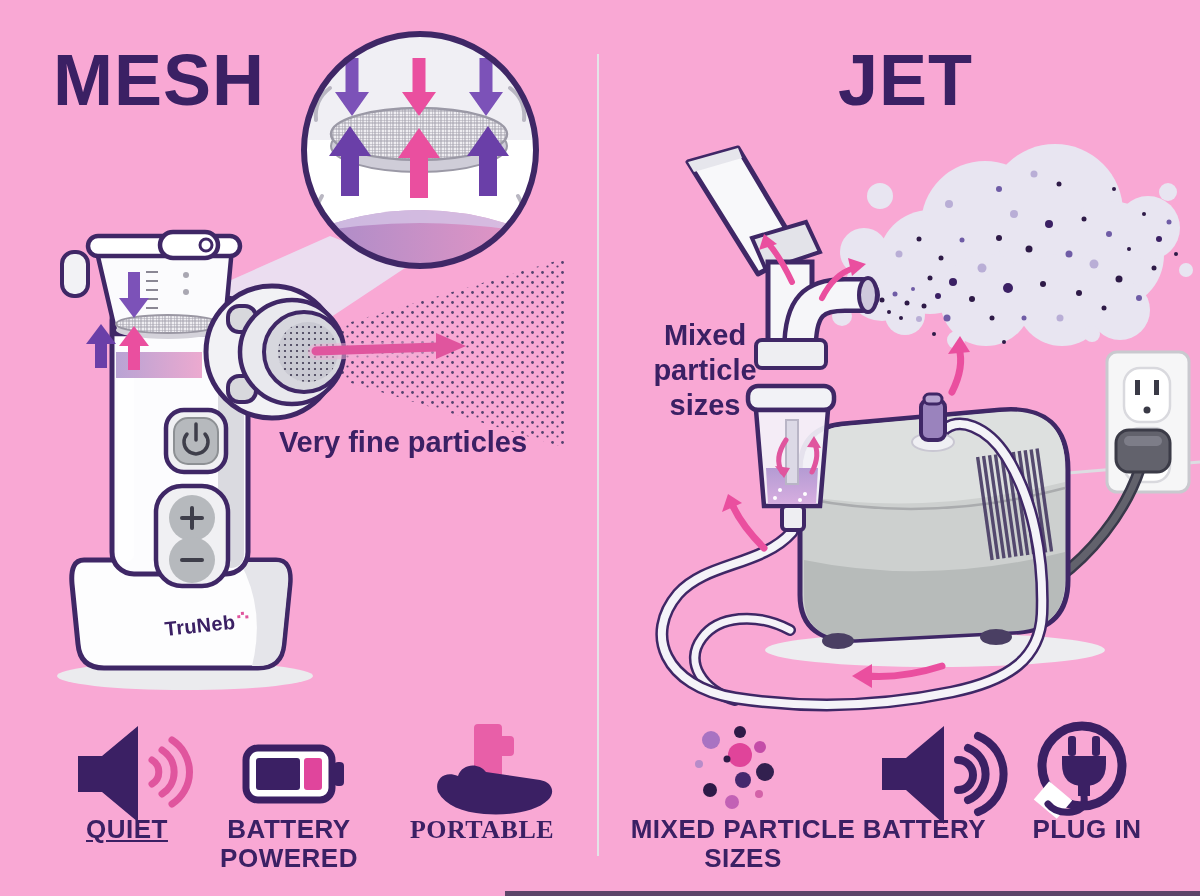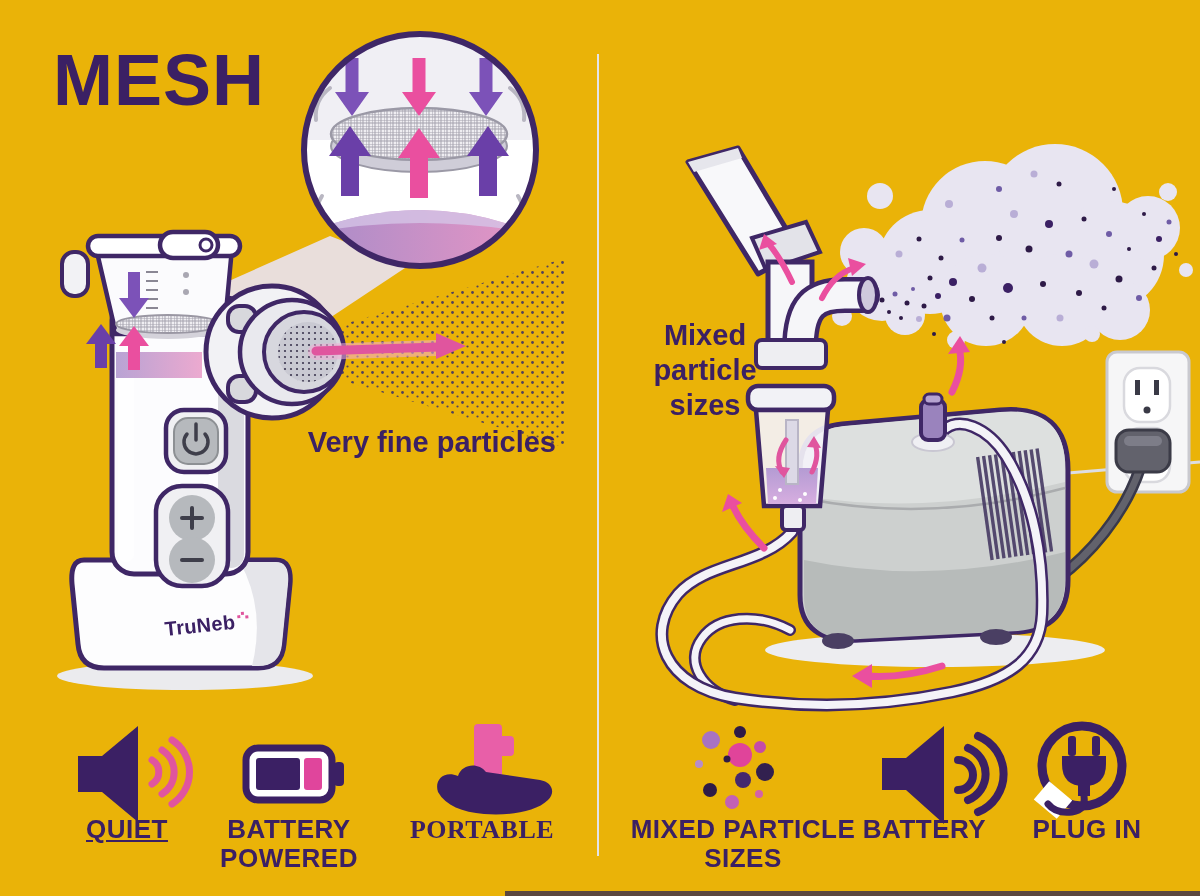--- a/index.html
+++ b/index.html
@@ -1,16 +1,16 @@
 <!DOCTYPE html>
 <html><head>
 <meta charset="utf-8">
 <style>
   html,body{margin:0;padding:0;background:#fff;}
-  #stage{position:relative;width:1200px;height:896px;background:#eab308;overflow:hidden;
+  #stage{position:relative;width:1200px;height:896px;background:#f9a8d4;overflow:hidden;
          font-family:"Liberation Sans",sans-serif;}
   #art{position:absolute;left:0;top:0;}
   .txt{position:absolute;color:#3b2064;z-index:5;}
   .title{font-size:72px;font-weight:800;letter-spacing:1px;line-height:1;}
   .caption{font-weight:700;font-size:29px;text-align:center;line-height:1.18;}
   .annotation{font-weight:700;font-size:29px;text-align:center;line-height:1.2;}
   .feature-label{font-weight:800;font-size:26px;text-align:center;line-height:1.12;letter-spacing:.5px;}
   .brand{font-weight:800;font-size:20px;text-align:center;transform:rotate(-6deg);letter-spacing:.3px;}
   .spark{display:inline-block;width:3px;height:3px;background:#e0559e;margin-left:3px;
          position:relative;top:-10px;box-shadow:4px -3px 0 #e0559e,8px 1px 0 #e0559e;}
@@ -380,22 +380,23 @@
       <rect x="1092" y="736" width="8" height="20" rx="3" fill="#3b2064"></rect>
       <path d="M1062,756 h44 v8 q0,22 -22,22 q-22,0 -22,-22 z" fill="#3b2064"></path>
       <rect x="1078" y="784" width="12" height="12" fill="#3b2064"></rect>
       <path d="M1084,796 q2,14 -12,16 q-16,2 -24,-8" fill="none" stroke="#3b2064" stroke-width="7" stroke-linecap="round"></path>
     </g>
 
     <rect x="505" y="891" width="695" height="5" fill="#372c4e" opacity="0.8"></rect>
   </svg>
 
   <div class="txt title" style="left:53px;top:44px;">MESH</div>
-
-  <div class="txt caption" style="left:276px;top:425px;width:280px;text-align:right;">
+  <div class="txt title" style="left:838px;top:44px;">JET</div>
+
+  <div class="txt caption" style="left:263px;top:425px;width:280px;">
     <div>Very fine particles</div>
   </div>
 
   <div class="txt annotation" style="left:630px;top:318px;width:150px;">Mixed particle sizes</div>
 
   <div class="txt brand" style="left:148px;top:614px;width:110px;">
     <span>TruNeb</span><span class="spark"></span>
   </div>
 
   <div class="txt feature-label" style="left:57px;top:815px;width:140px;text-decoration:underline;">QUIET</div>

